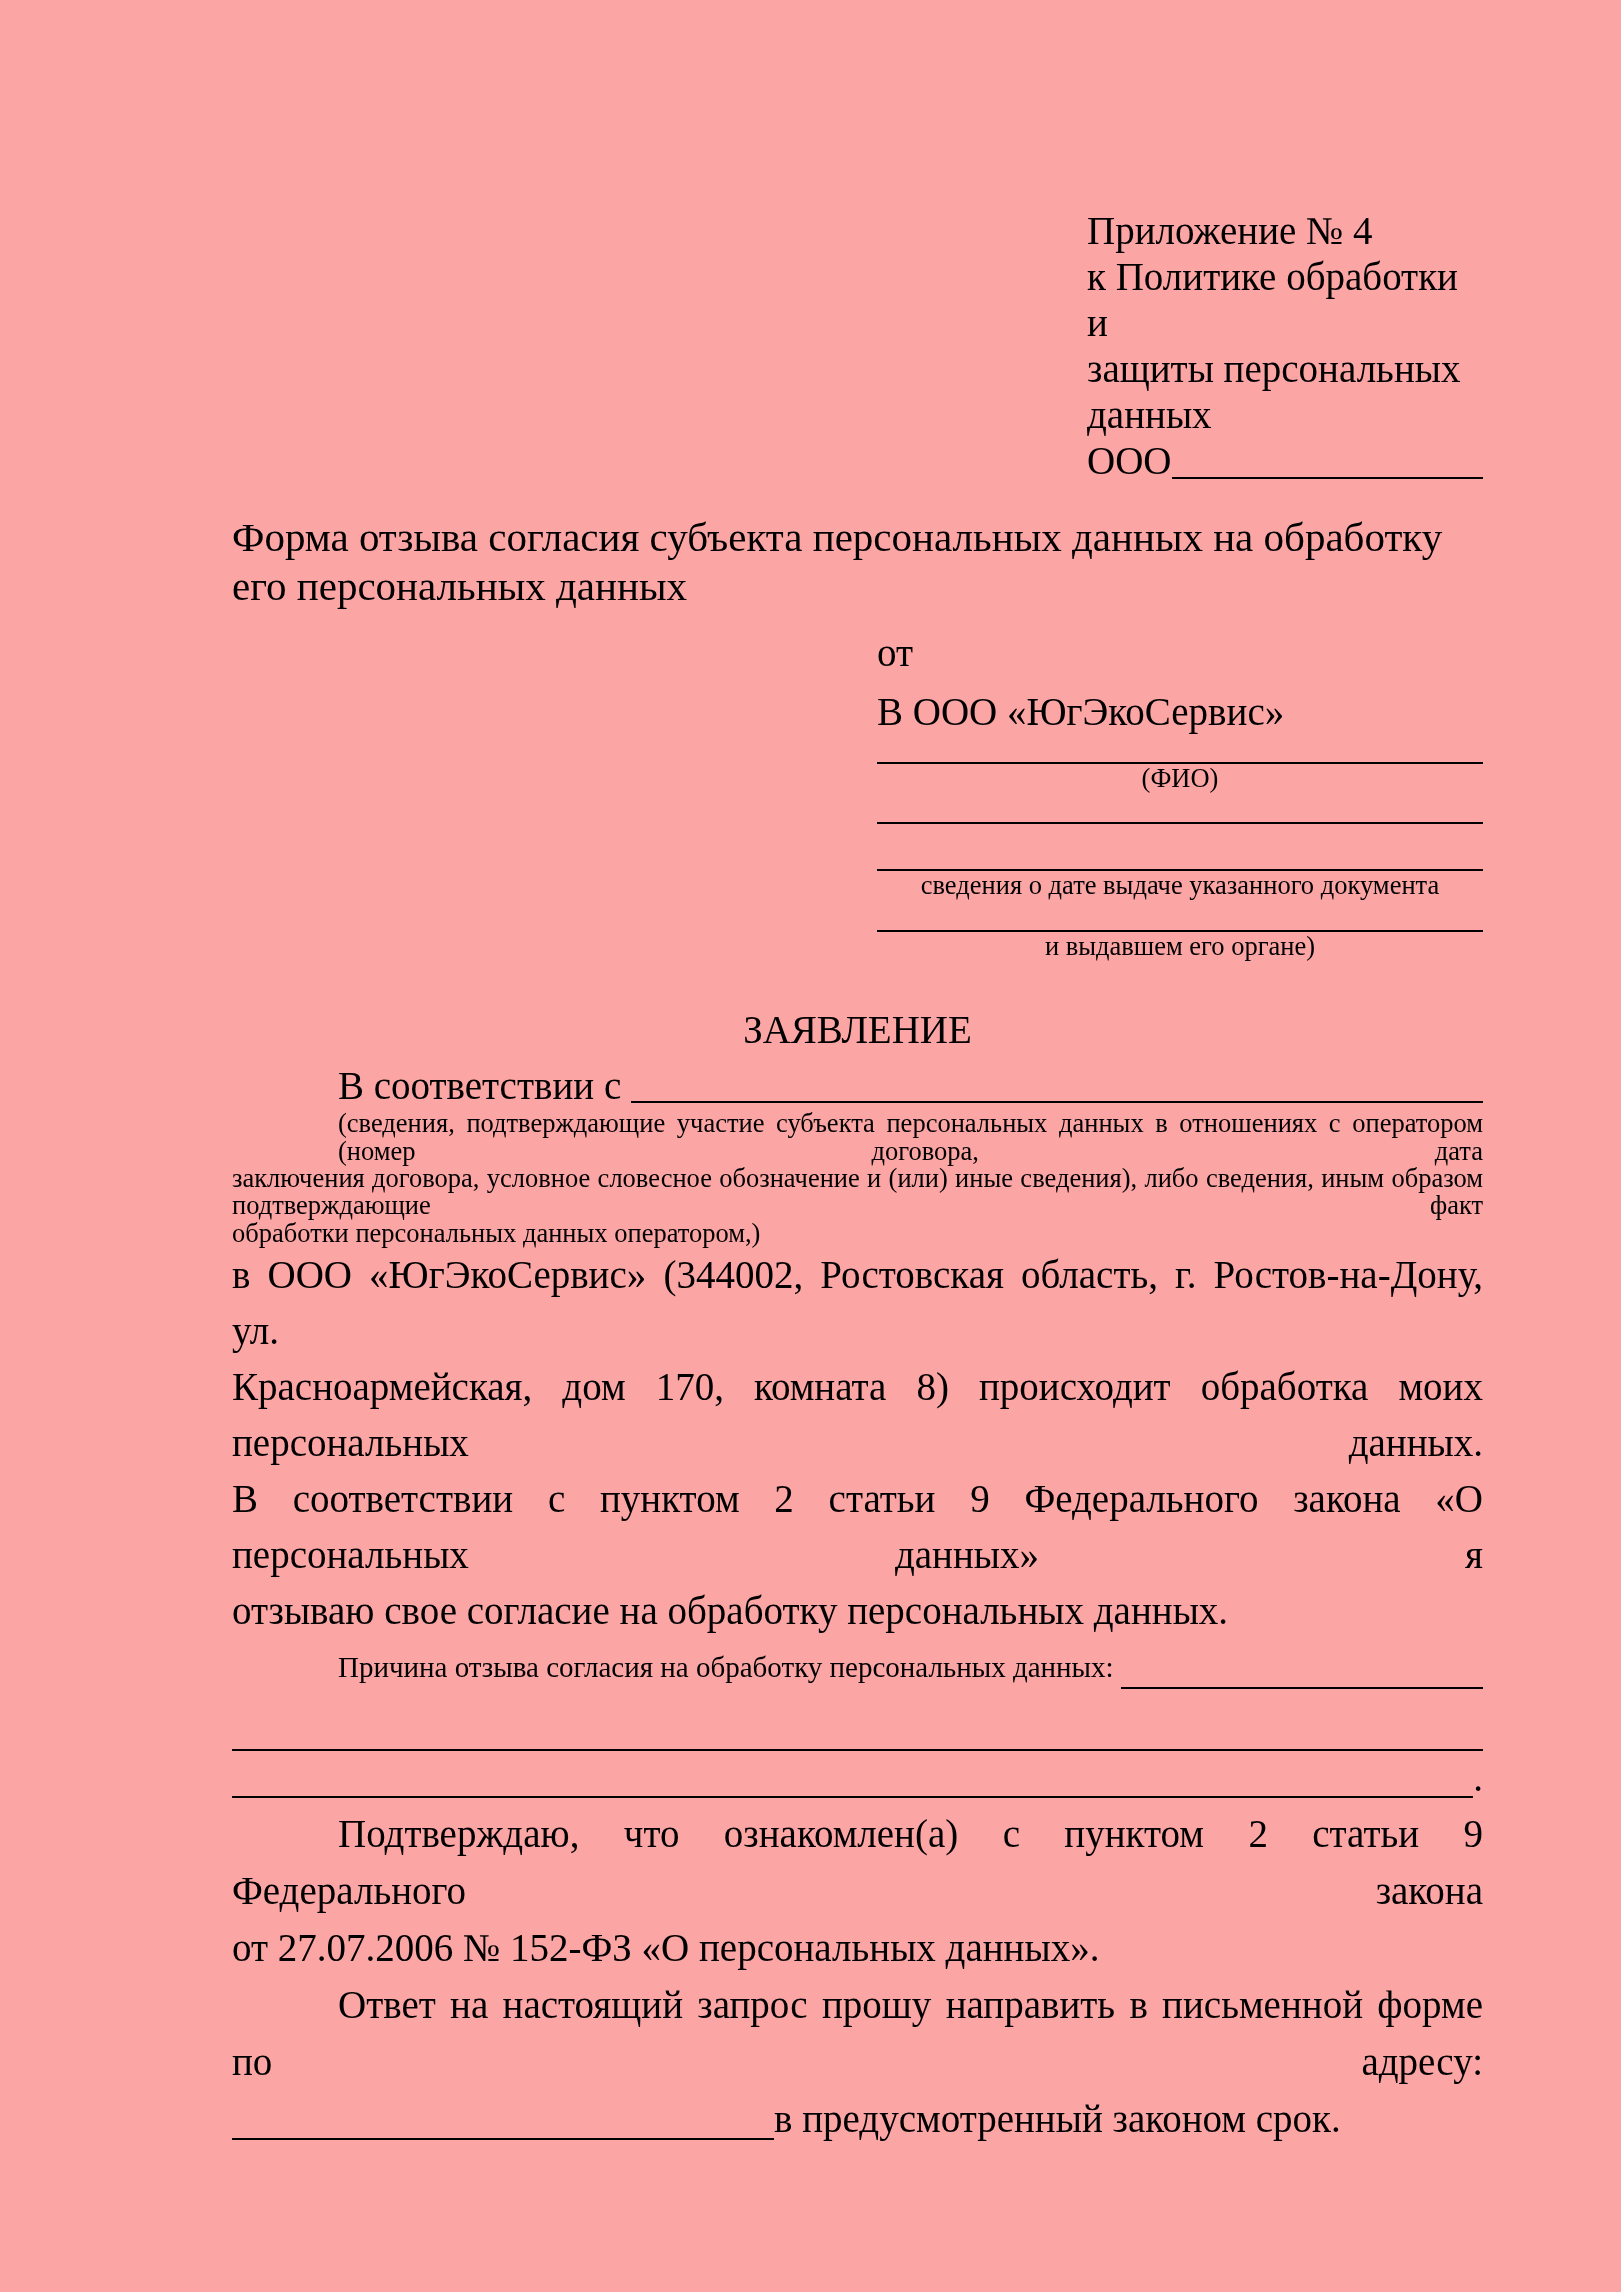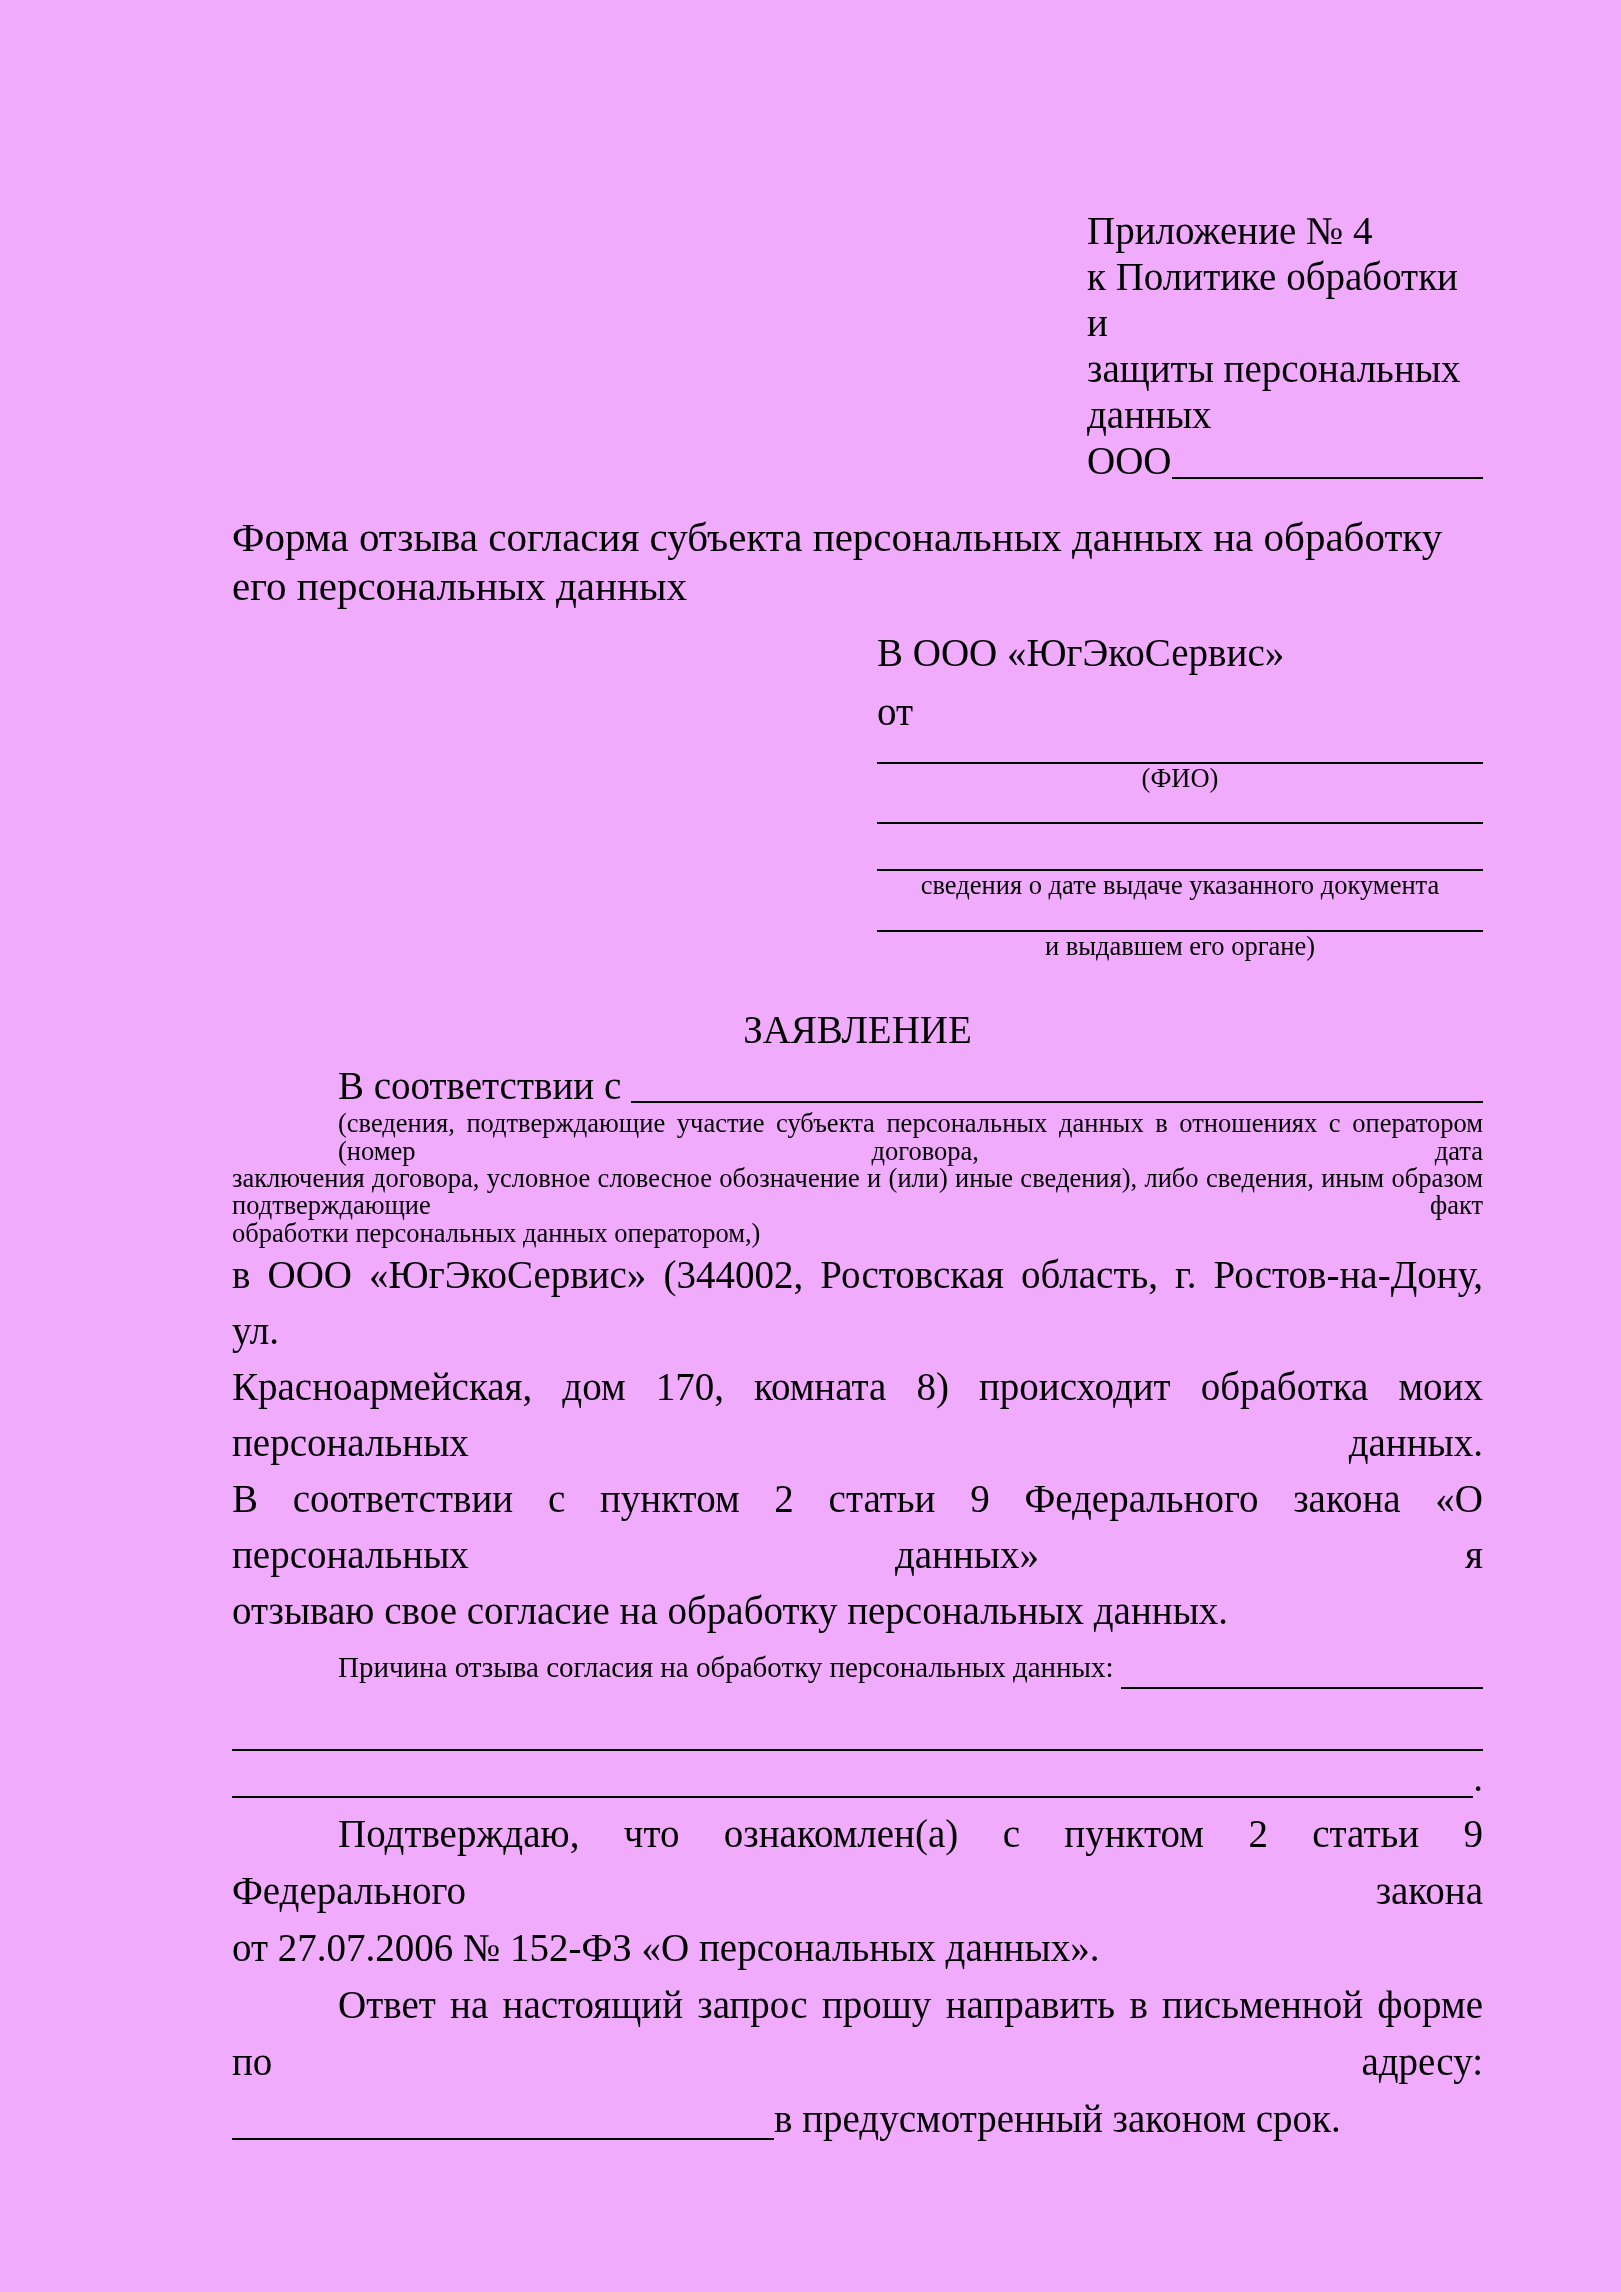--- a/index.html
+++ b/index.html
@@ -1,19 +1,19 @@
 <!DOCTYPE html>
 <html><head>
 <meta charset="utf-8">
 <style>
   * { margin:0; padding:0; box-sizing:border-box; }
   html,body { background:#888; }
   .page {
     width:1621px; height:2293px;
-    background:#f0abfc;
+    background:#fca5a5;
     position:relative;
     margin:0 auto;
     font-family:"Liberation Serif", "DejaVu Serif", serif;
     color:#000;
     overflow:hidden;
   }
   .content { position:absolute; left:232px; top:208px; width:1251px; }
 
   
   .appendix { margin-left:855px; font-size:39px; line-height:46px; }
@@ -70,22 +70,22 @@
         <span class="fill"></span>
       </div>
     </div>
 
     <div class="title">
       <div>Форма отзыва согласия субъекта персональных данных на обработку</div>
       <div>его персональных данных</div>
     </div>
 
     <div class="recipient">
+      <div class="r-line">от</div>
       <div class="r-line">В ООО «ЮгЭкоСервис»</div>
-      <div class="r-line">от</div>
       <div class="u-row u1"></div>
       <div class="caption">(ФИО)</div>
       <div class="u-row u2"></div>
       <div class="u-row u3"></div>
       <div class="caption">сведения о дате выдаче указанного документа</div>
       <div class="u-row u4"></div>
       <div class="caption">и выдавшем его органе)</div>
     </div>
 
     <div class="heading">ЗАЯВЛЕНИЕ</div>

